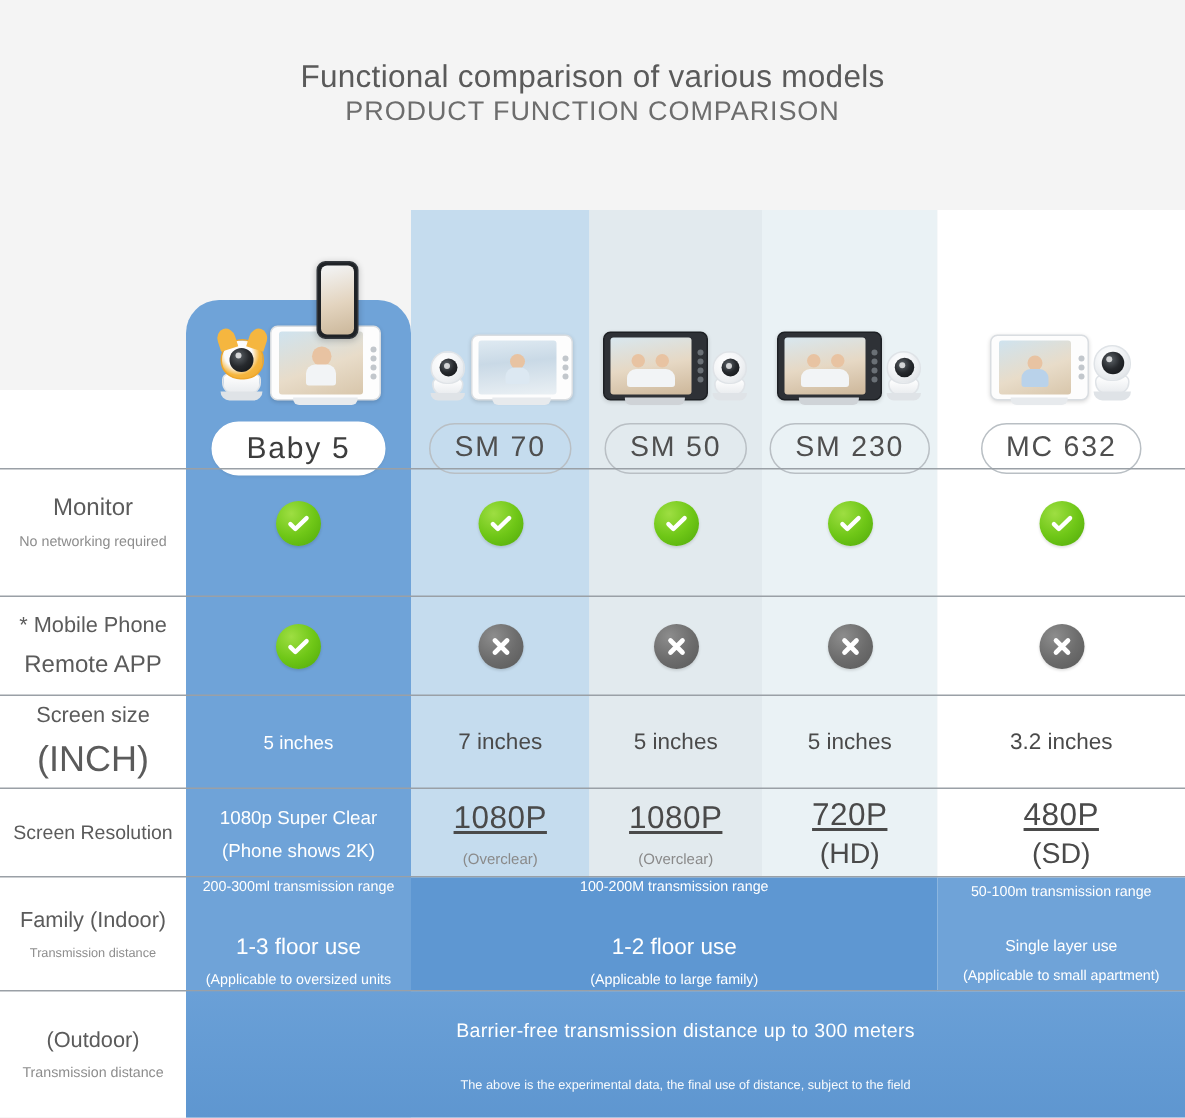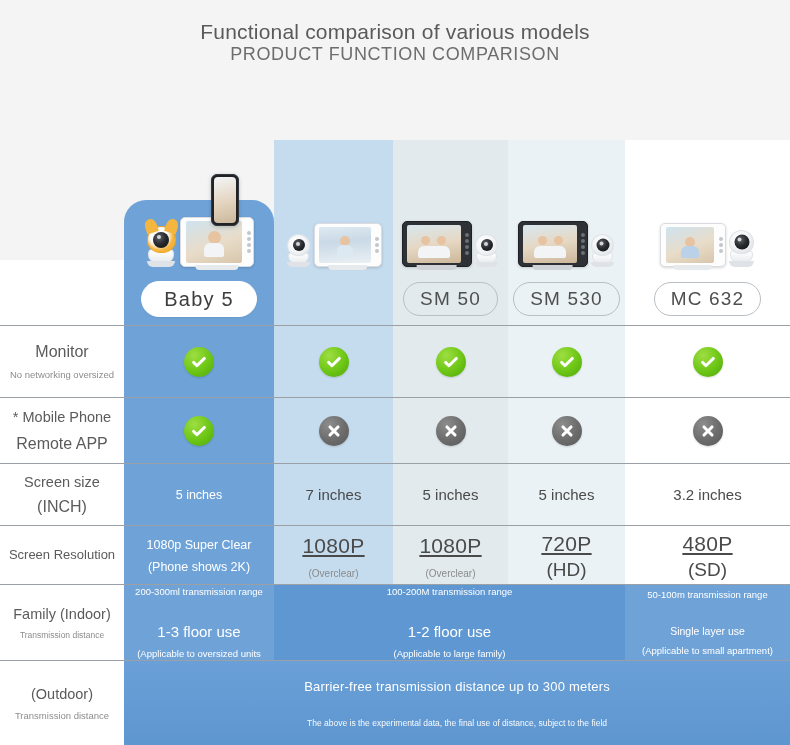--- a/index.html
+++ b/index.html
@@ -12,21 +12,21 @@
     background: #f4f4f4;
     font-family: "Liberation Sans", sans-serif;
     color: #4a4a4a;
     overflow: hidden;
     position: relative;
   }
 
   
   .titles {
     width: 790px;
-    padding-top: 20px;
+    padding-top: 40px;
     text-align: center;
     background: #f4f4f4;
   }
   .title-main {
     font-size: 21px;
     color: #5a5a5a;
     letter-spacing: .2px;
     font-weight: 400;
   }
   .title-sub {
@@ -291,21 +291,21 @@
     box-shadow: 0 1px 2px rgba(0,0,0,.06);
   }
 
   
   .row {
     position: absolute;
     left: 0;
     width: 790px;
     border-top: 1px solid #9aa0a6;
   }
-  .row.r1 { top: 185px; height: 72px; }
+  .row.r1 { top: 172px; height: 72px; }
   .row.r2 { top: 257px; height: 66px; }
   .row.r3 { top: 323px; height: 62px; }
   .row.r4 { top: 385px; height: 59px; }
   .row.r5 { top: 444px; height: 76px; }
   .row.r6 { top: 520px; height: 85px; border-bottom: 1px solid #9aa0a6; }
 
   .rlabel {
     position: absolute;
     left: 0; top: 0; bottom: 0;
     width: 124px;
@@ -565,35 +565,38 @@
           <div class="cam-base" style="width:25px;height:6px;"></div>
         </div>
       </div>
     </div>
   </div>
 
   <div class="name-row">
     <div class="name-cell n1">
       <div class="pill primary">Baby 5</div>
     </div>
+    <div class="name-cell n2">
+      <div class="pill">SM 70</div>
+    </div>
     <div class="name-cell n3">
       <div class="pill">SM 50</div>
     </div>
     <div class="name-cell n4">
-      <div class="pill">SM 530</div>
+      <div class="pill">SM 230</div>
     </div>
     <div class="name-cell n5">
       <div class="pill">MC 632</div>
     </div>
   </div>
 
   <div class="row r1">
     <div class="rlabel">
       <div class="l-main big">Monitor</div>
-      <div class="l-sub">No networking oversized</div>
+      <div class="l-sub">No networking required</div>
     </div>
     <div class="cell c1">
       <div class="ic yes">
         <svg width="18" height="18" viewBox="0 0 18 18">
             <path d="M3.6 9.4l3.3 3.3L14.4 5.4" stroke="#fff" stroke-width="2.9" fill="none" stroke-linecap="round" stroke-linejoin="round"></path>
           </svg>
       </div>
     </div>
     <div class="cell c2">
       <div class="ic yes">
@@ -663,21 +666,21 @@
         <svg width="18" height="18" viewBox="0 0 18 18">
             <path d="M5 5l8 8M13 5l-8 8" stroke="#fff" stroke-width="3.1" stroke-linecap="round"></path>
           </svg>
       </div>
     </div>
   </div>
 
   <div class="row r3">
     <div class="rlabel">
       <div class="l-main">Screen size</div>
-      <div class="l-main big" style="margin-top:6px;font-size:16px">(INCH)</div>
+      <div class="l-main big" style="margin-top:6px;font-size:24px">(INCH)</div>
     </div>
     <div class="cell c1 on-blue">
       <div class="v-main">5 inches</div>
     </div>
     <div class="cell c2">
       <div class="v-main">7 inches</div>
     </div>
     <div class="cell c3">
       <div class="v-main">5 inches</div>
     </div>

